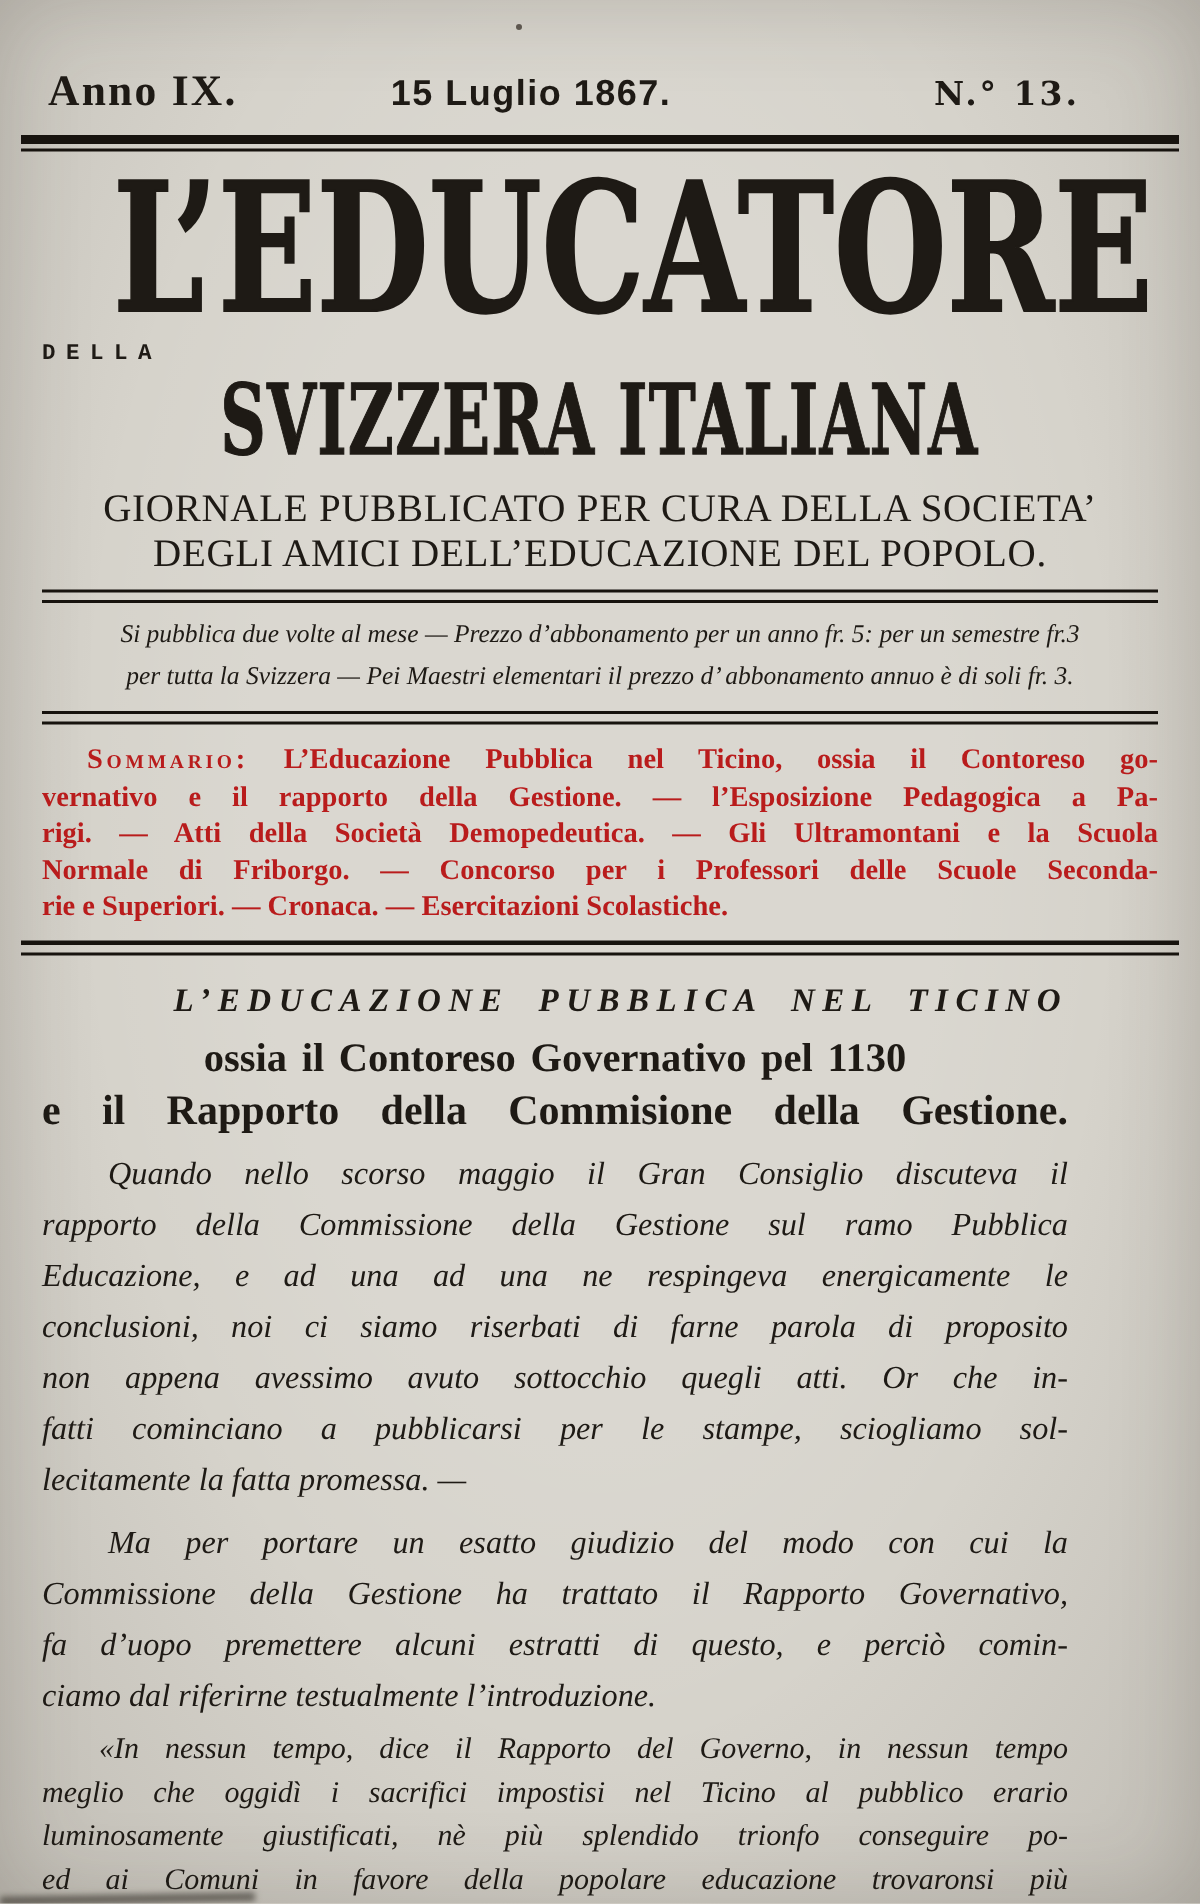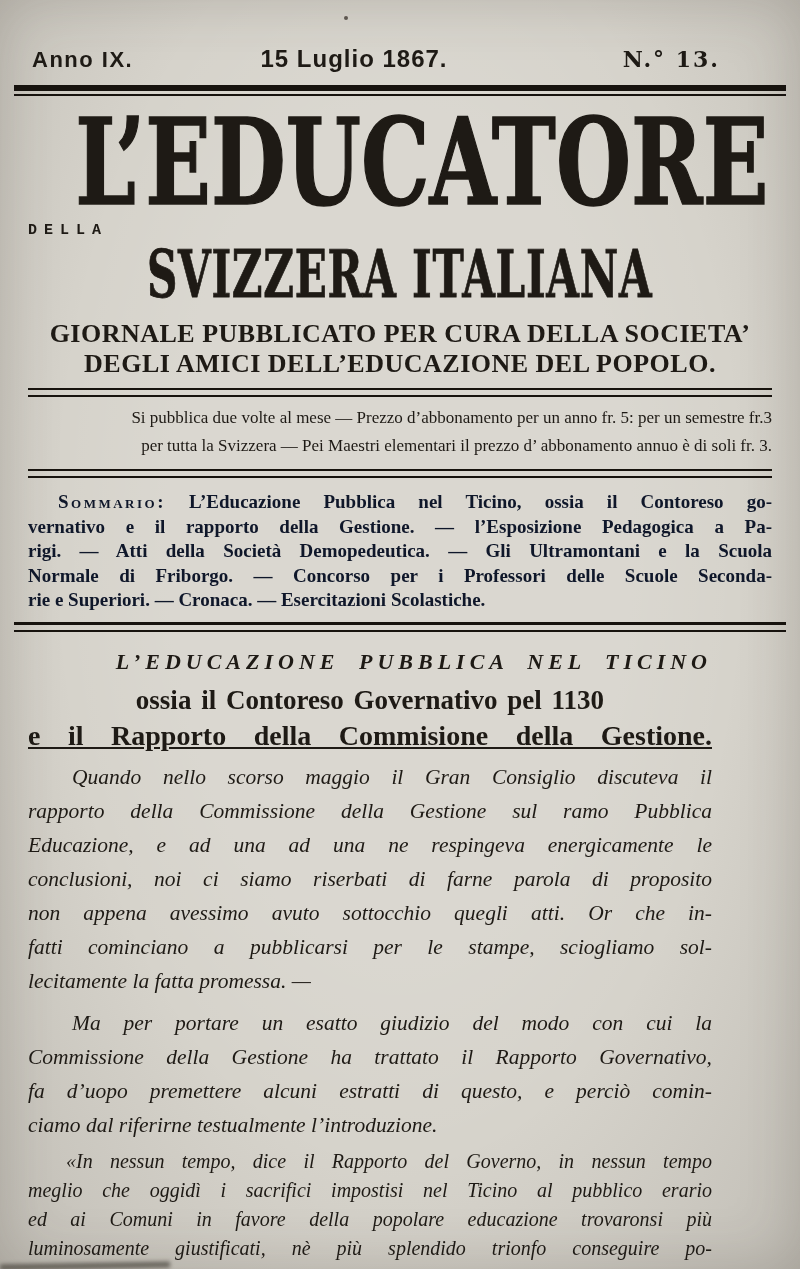--- a/index.html
+++ b/index.html
@@ -13,21 +13,21 @@
   }
   body::after { 
     content: ""; position: absolute; inset: 0; pointer-events: none;
     background: radial-gradient(ellipse at 50% 42%, rgba(255,255,255,0.10) 40%, rgba(0,0,0,0.0) 60%, rgba(48,42,34,0.12) 100%);
     box-shadow: inset 0 0 60px rgba(62,55,44,0.22);
   }
   .page { position: relative; padding: 0 28px; z-index: 1; }
 
   
   .header-row { display: flex; align-items: baseline; padding-top: 45px; font-weight: bold; }
-  .hleft  { flex: 1; font-size: 22px; letter-spacing: 1.5px; padding-left: 4px; font-family: Liberation Sans, sans-serif; }
+  .hleft  { flex: 1; font-size: 29px; letter-spacing: 1.5px; padding-left: 4px; font-family: Liberation Serif, serif; }
   .hcenter{ flex: 1.4; text-align: center; font-size: 24px; letter-spacing: 1px; position: relative; left: -22px; font-family: Liberation Sans, sans-serif; }
   .hright { flex: 1; text-align: right; font-size: 22px; padding-right: 52px; letter-spacing: 2px; font-family: "DejaVu Serif", serif; }
 
   .rule-heavy     { height: 6px; background: #17130e; margin: 12px -14px 0; }
   .rule-heavy-sub { height: 2px; background: #17130e; margin: 3px -14px 0; }
 
   
   .title-wrap { text-align: left; height: 106px; margin-top: 8px; }
   .title {
     display: inline-block; white-space: nowrap;
@@ -40,46 +40,46 @@
            margin-top: 12px; font-family: Liberation Mono, monospace; }
   .region-wrap { text-align: center; height: 58px; margin-top: 8px; }
   .region {
     display: inline-block; white-space: nowrap;
     font-family: "DejaVu Serif", serif; font-weight: bold;
     font-size: 62px; line-height: 54px; letter-spacing: 1px;
     transform: scale(0.68, 1.05); transform-origin: 50% 0;
     -webkit-text-stroke: 0.8px #1e1a15;
   }
   .pub-lines { margin-top: 14px; }
-  .pub-lines .pline { text-align: center; font-size: 26px; line-height: 30px; font-weight: bold; letter-spacing: 0.5px; }
+  .pub-lines .pline { text-align: center; font-size: 26px; line-height: 30px; font-weight: normal; letter-spacing: 0.5px; }
 
   
   .drule { border-top: 2px solid #17130e; border-bottom: 2px solid #17130e; height: 5px; margin: 9px 0 0; }
   .drule.full { margin-left: -14px; margin-right: -14px; }
   .drule.heavy-top { border-top-width: 3px; }
 
   
   .subsc { margin-top: 7px; }
-  .subsc .iline { white-space: nowrap; text-align: right; 
+  .subsc .iline { white-space: nowrap; text-align: center; font-style: italic;
                   font-size: 17px; line-height: 28px; font-weight: 500; }
 
   
-  .sblock { margin-top: 12px; font-weight: bold; color: #0f172a; font-size: 19px; line-height: 24.5px; }
+  .sblock { margin-top: 12px; font-weight: bold; color: #b91c1c; font-size: 19px; line-height: 24.5px; }
   .sblock > div { text-align: justify; text-align-last: justify; }
   .sblock > div:last-child { text-align-last: left; }
   .sline-first { text-indent: 30px; }
   .sc { font-variant: small-caps; letter-spacing: 2.5px; }
 
   
   .article-body { width: 684px; }
   .headline { text-align: right; font-weight: bold; font-size: 22px; letter-spacing: 5px;
               word-spacing: 9px; margin-top: 17px; white-space: nowrap; font-style: italic; }
   .subhead1 { text-align: center; font-weight: bold; font-size: 27px; line-height: 33px; margin-top: 9px; word-spacing: 3px; }
   .subhead2 { font-weight: bold; font-size: 28px; line-height: 33px; margin-top: 2px;
-              text-align: justify; text-align-last: justify; text-decoration: underline; }
+              text-align: justify; text-align-last: justify; }
   .para { margin-top: 8px; font-style: italic; }
   .para .bline { font-size: 21.5px; line-height: 34px; text-align: justify; text-align-last: justify; }
   .para .bline:first-child { text-indent: 44px; }
   .para .bline:last-child { text-align-last: left; }
   .para.quote { margin-top: 5px; }
   .para.quote .bline { font-size: 20px; line-height: 29px; }
   .para.quote .bline:first-child { text-indent: 38px; }
 
   
   .speck { position: absolute; width: 4px; height: 4px; border-radius: 50%;
@@ -148,21 +148,21 @@
       </div>
     <div class="para">
         <div class="bline">Ma per portare un esatto giudizio del modo con cui la</div>
         <div class="bline">Commissione della Gestione ha trattato il Rapporto Governativo,</div>
         <div class="bline">fa d’uopo premettere alcuni estratti di questo, e perciò comin-</div>
         <div class="bline">ciamo dal riferirne testualmente l’introduzione.</div>
       </div>
     <div class="para quote">
         <div class="bline">«In nessun tempo, dice il Rapporto del Governo, in nessun tempo</div>
         <div class="bline">meglio che oggidì i sacrifici impostisi nel Ticino al pubblico erario</div>
+        <div class="bline">luminosamente giustificati, nè più splendido trionfo conseguire po-</div>
         <div class="bline">ed ai Comuni in favore della popolare educazione trovaronsi più</div>
-        <div class="bline">luminosamente giustificati, nè più splendido trionfo conseguire po-</div>
         <div class="bline">tevano il sistema inaugurato dall’immortale nostro Franscini, e le</div>
       </div>
   </div>
 
 </div>
 
 <div class="smudge"></div>
 
 </body></html>

